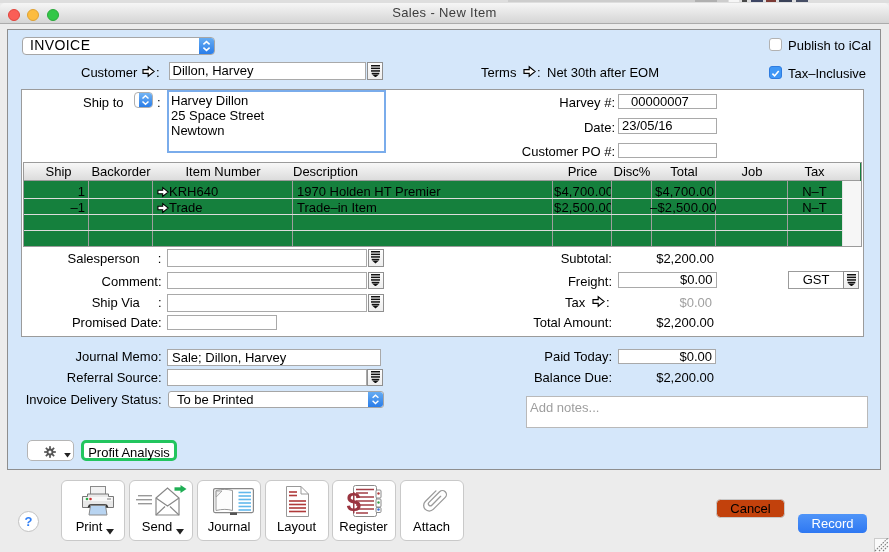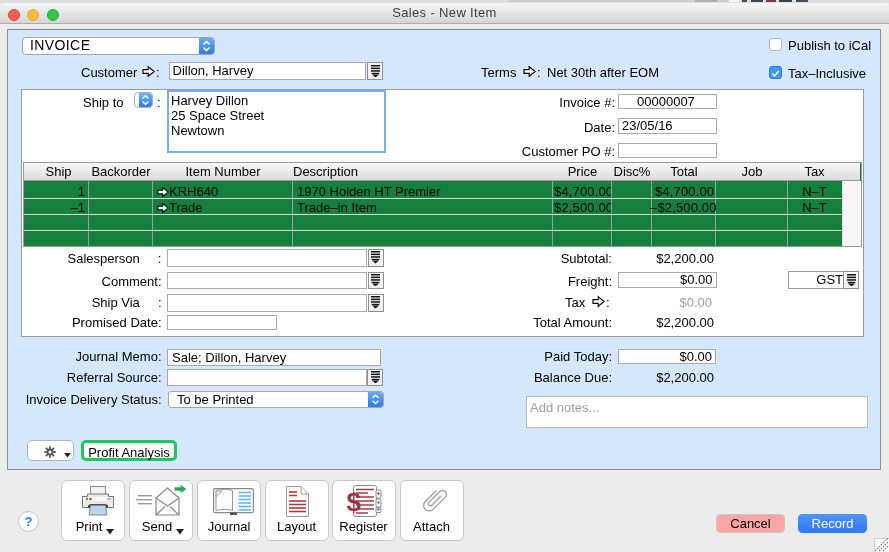--- a/index.html
+++ b/index.html
@@ -77,22 +77,22 @@
   <div class="lbl" style="left:83px;top:95px">Ship to</div>
   <div class="abs" style="left:134px;top:92px;width:19px;height:16px;background:#fff;border:1px solid #b0b0b0;border-radius:4px;box-sizing:border-box">
     <div style="position:absolute;right:0;top:0;width:13px;height:14px;background:linear-gradient(#72b4f4,#2a7de9);border-radius:0 3px 3px 0"><svg width="13" height="14" viewBox="0 0 13 14">
           <path d="M3.5 5.5 L6.5 2.8 L9.5 5.5" stroke="#fff" stroke-width="1.5" fill="none"></path>
           <path d="M3.5 8.5 L6.5 11.2 L9.5 8.5" stroke="#fff" stroke-width="1.5" fill="none"></path>
         </svg></div>
   </div>
   <div class="lbl" style="left:157px;top:95px">:</div>
   <div class="abs" style="left:167px;top:90px;width:219px;height:63px;background:#fff;border:2px solid #7aaceb;box-sizing:border-box;line-height:15px;padding:1px 0 0 2px">Harvey Dillon<br>25 Space Street<br>Newtown</div>
 
-  <div class="rlbl" style="left:450px;top:95px;width:165px">Invoice #:</div>
-  <div class="field" style="left:618px;top:93.5px;width:98.5px;height:15.5px;line-height:14px;padding-left:18px">00000007</div>
+  <div class="rlbl" style="left:450px;top:95px;width:165px">Harvey #:</div>
+  <div class="field" style="left:618px;top:93.5px;width:98.5px;height:15.5px;line-height:14px;padding-left:12px">00000007</div>
   <div class="rlbl" style="left:450px;top:119.5px;width:165px">Date:</div>
   <div class="field" style="left:618px;top:118px;width:98.5px;height:16px;line-height:14px;padding-left:3px">23/05/16</div>
   <div class="rlbl" style="left:450px;top:144px;width:165px">Customer PO #:</div>
   <div class="field" style="left:618px;top:142.5px;width:98.5px;height:15px"></div>
 
   <div class="abs" style="left:23px;top:162px;width:839px;height:85px;border:1px solid #9b9b9b;box-sizing:border-box;background:#15803d">
 
     <div class="abs" style="left:0;top:0;width:836px;height:18px;background:linear-gradient(#f8f8f8,#dcdcdc);border-bottom:1px solid #9b9b9b;box-sizing:border-box"></div>
     <div class="abs" style="left:2px;top:1px;width:65px;text-align:center">Ship</div>
     <div class="abs" style="left:65px;top:1px;width:64px;text-align:center">Backorder</div>
@@ -173,21 +173,21 @@
       </svg>
     </div>
   <div class="rlbl" style="left:0;top:315px;width:161.5px">Promised Date:</div>
   <div class="field" style="left:166.5px;top:314.5px;width:110px;height:15.5px"></div>
 
   <div class="rlbl" style="left:450px;top:250.5px;width:162px">Subtotal:</div>
   <div class="rlbl" style="left:550px;top:250.5px;width:164px">$2,200.00</div>
   <div class="rlbl" style="left:450px;top:273.5px;width:162px">Freight:</div>
   <div class="field" style="left:617.5px;top:272px;width:99px;height:15.5px;line-height:14px;text-align:right;padding-right:3px">$0.00</div>
 
-  <div class="abs" style="left:788px;top:271px;width:56px;height:18px;background:#fff;border:1px solid #9b9b9b;box-sizing:border-box;text-align:right;line-height:16px">GST</div>
+  <div class="abs" style="left:788px;top:271px;width:56px;height:18px;background:#fff;border:1px solid #9b9b9b;box-sizing:border-box;text-align:center;line-height:16px">GST</div>
   <div class="listbtn" style="left:843px;top:271px;height:18px">
       <svg width="9" height="12.5" viewBox="0 0 9 12.5">
         <rect x="0" y="0" width="9" height="1.5" fill="#111"></rect>
         <rect x="0" y="2.6" width="9" height="1.5" fill="#111"></rect>
         <rect x="0" y="5.2" width="9" height="1.5" fill="#111"></rect>
         <rect x="0.7" y="7.8" width="7.6" height="1.4" fill="#111"></rect>
         <polygon points="1,9.4 8,9.4 4.5,12.4" fill="#111"></polygon>
       </svg>
     </div>
   <div class="lbl" style="left:565px;top:294.5px">Tax</div>
@@ -336,21 +336,21 @@
   </div>
   <div class="ibtn" style="left:399.5px;top:480px">
     <svg class="abs" style="left:16px;top:3px" width="34" height="34" viewBox="0 0 34 34">
       <g transform="rotate(45 17 17)" fill="none" stroke="#9a9a9a" stroke-width="1.3" stroke-linecap="round">
         <path d="M11.2 8.5 V23.5 a5.6 5.6 0 0 0 11.2 0 V6.5 a4 4 0 0 0 -8 0 V21.5 a2 2 0 0 0 4 0 V9"></path>
       </g>
     </svg>
     <div class="ibl">Attach</div>
   </div>
 
-  <div class="abs" style="left:716px;top:514px;width:69px;height:19px;background:#fca5a5;border:1px solid #c8c8c8;border-radius:4.5px;box-sizing:border-box;text-align:center;line-height:17px">Cancel</div>
+  <div class="abs" style="left:716px;top:499px;width:69px;height:19px;background:#c2410c;border:1px solid #c8c8c8;border-radius:4.5px;box-sizing:border-box;text-align:center;line-height:17px">Cancel</div>
   <div class="abs" style="left:798px;top:514px;width:69px;height:19px;background:linear-gradient(#4f94f8,#2e78f2);border-radius:4.5px;box-sizing:border-box;text-align:center;line-height:19px;color:#fff">Record</div>
 
   <div class="abs" style="left:874px;top:538px;width:15px;height:14px;background:#fafafa;border-left:1px solid #ccc;border-top:1px solid #ccc;box-sizing:border-box"></div>
   <svg class="abs" style="left:874px;top:538px" width="15" height="14" viewBox="0 0 15 14">
       <g stroke="#7d7d7d" stroke-width="1.1" stroke-dasharray="1.6,1.1">
         <path d="M1 13 L14 0"></path>
         <path d="M5 13 L14 4"></path>
         <path d="M9 13 L14 8"></path>
       </g>
     </svg>

